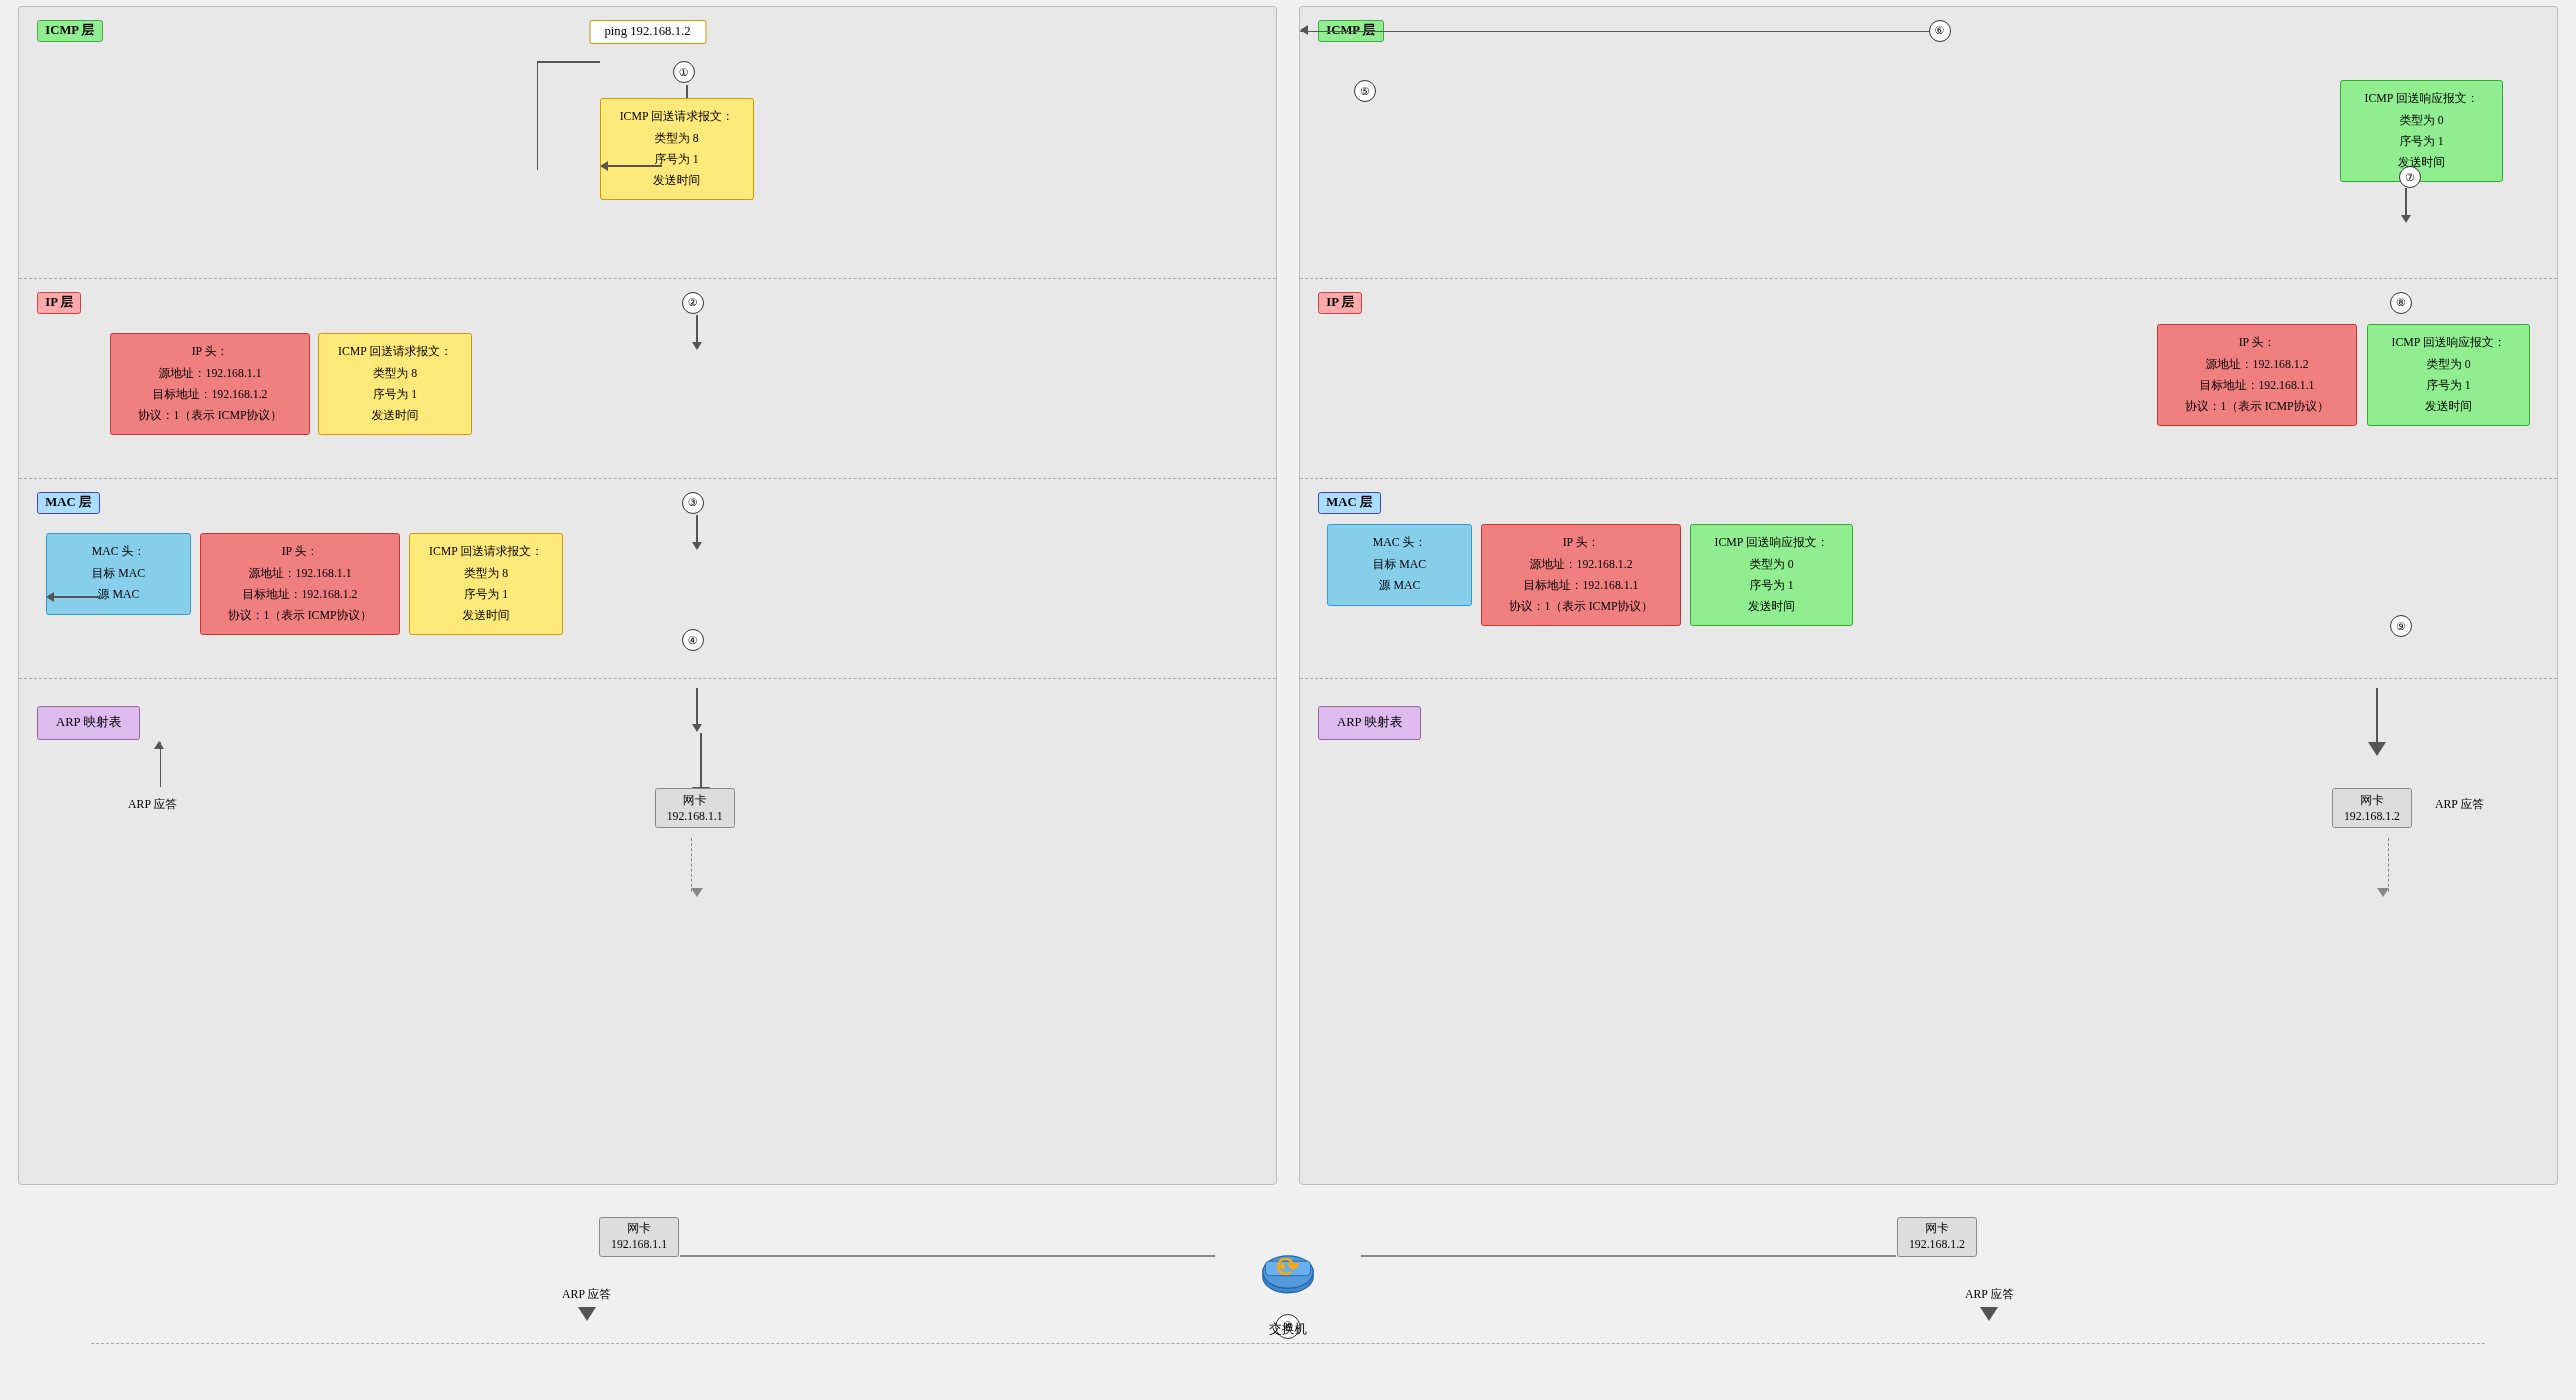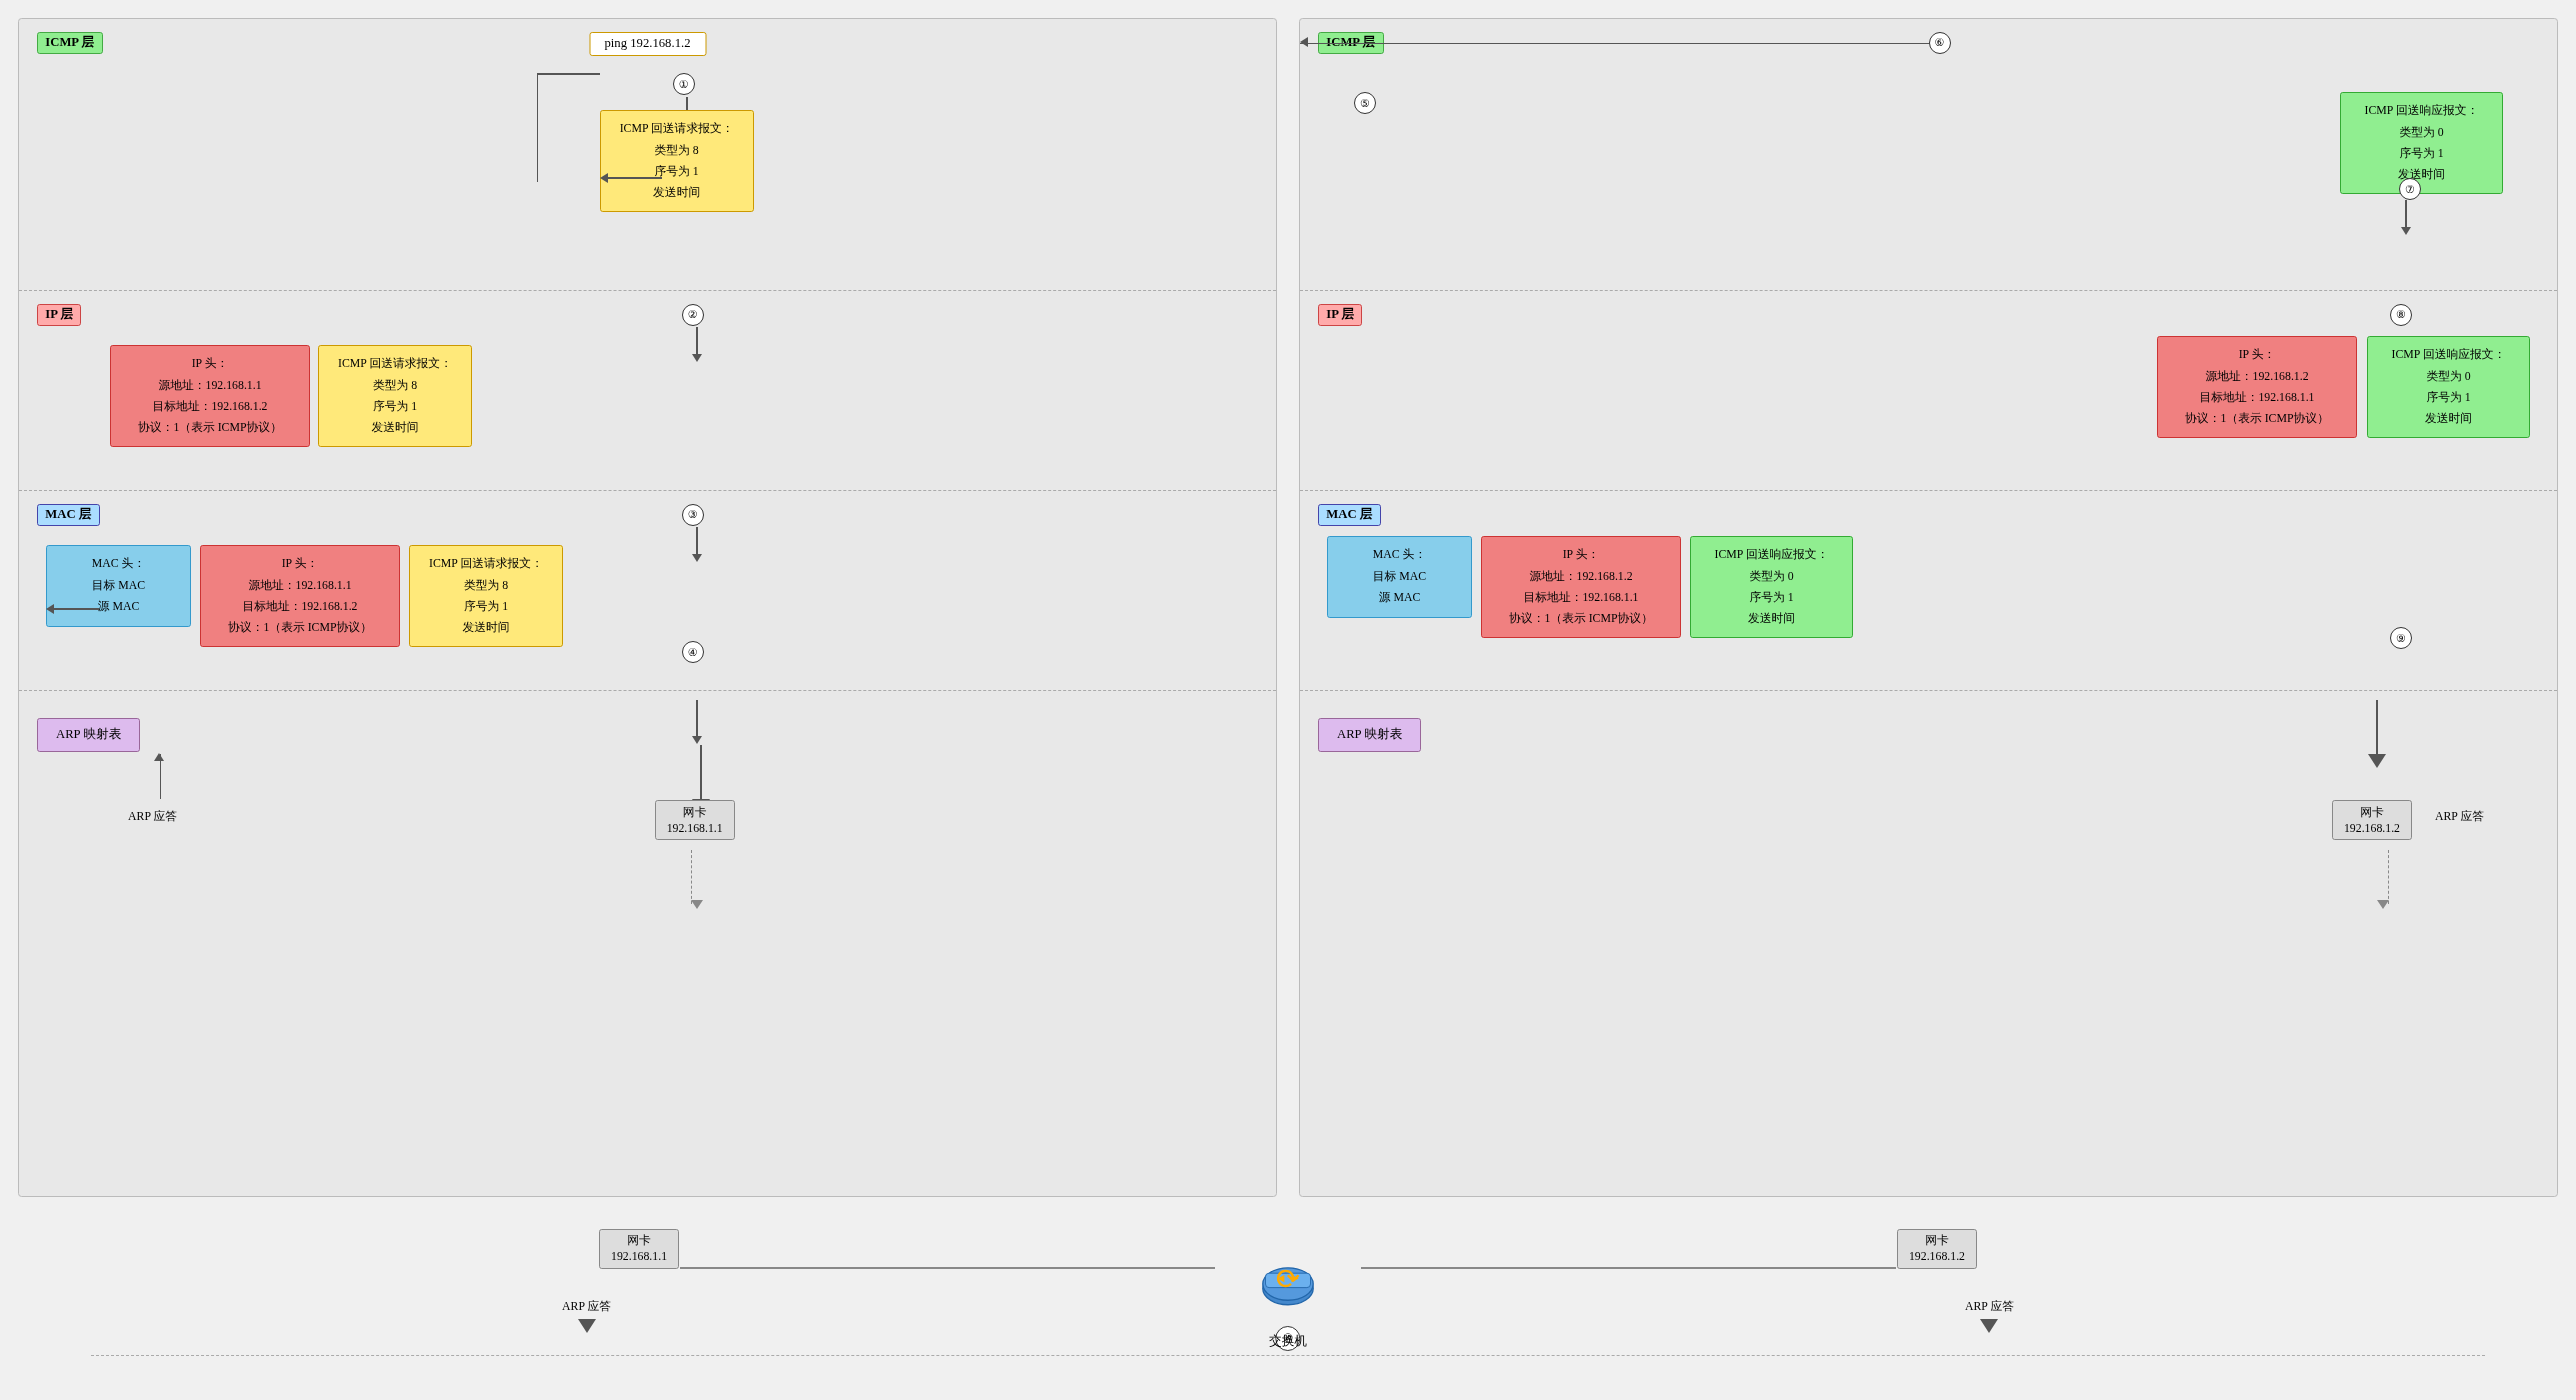--- a/index.html
+++ b/index.html
@@ -8,21 +8,21 @@
       font-family: 'SimSun', 'STSong', serif;
       font-size: 11.8px;
       width: 2576px;
       min-height: 1400px;
       overflow: auto;
     }
   </style>
 </head>
 <body>
 
-<div style="width:2576px; min-height:1400px; background:#f0f0f0; padding:18px; position:relative;">
+<div style="width:2576px; min-height:1400px; background:#f0f0f0; padding:6px; position:relative;">
 
   <div style="display:flex; gap:22px; width:2540px; margin:0 auto;">
 
     <div style="flex:1; background:#e8e8e8; border:1.8px solid #bbb; border-radius:3.6px; position:relative; min-height:1179px; padding:0;">
 
       <div style="border-bottom:1.8px dashed #aaa; position:relative; min-height:272px;">
 
         <div style="position:absolute; top:12.7px; left:18px; background:#90ee90; border:0.9px solid #4a4; padding:1.8px 7.3px; border-radius:2.7px; font-size:12.7px; font-weight:bold;">ICMP 层</div>
 
         <div style="position:absolute; top:12.7px; left:50%; transform:translateX(-50%); background:white; border:1.4px solid #cc9900; padding:3.6px 14.5px; border-radius:2.7px; font-size:12.7px; white-space:nowrap;">ping 192.168.1.2</div>

